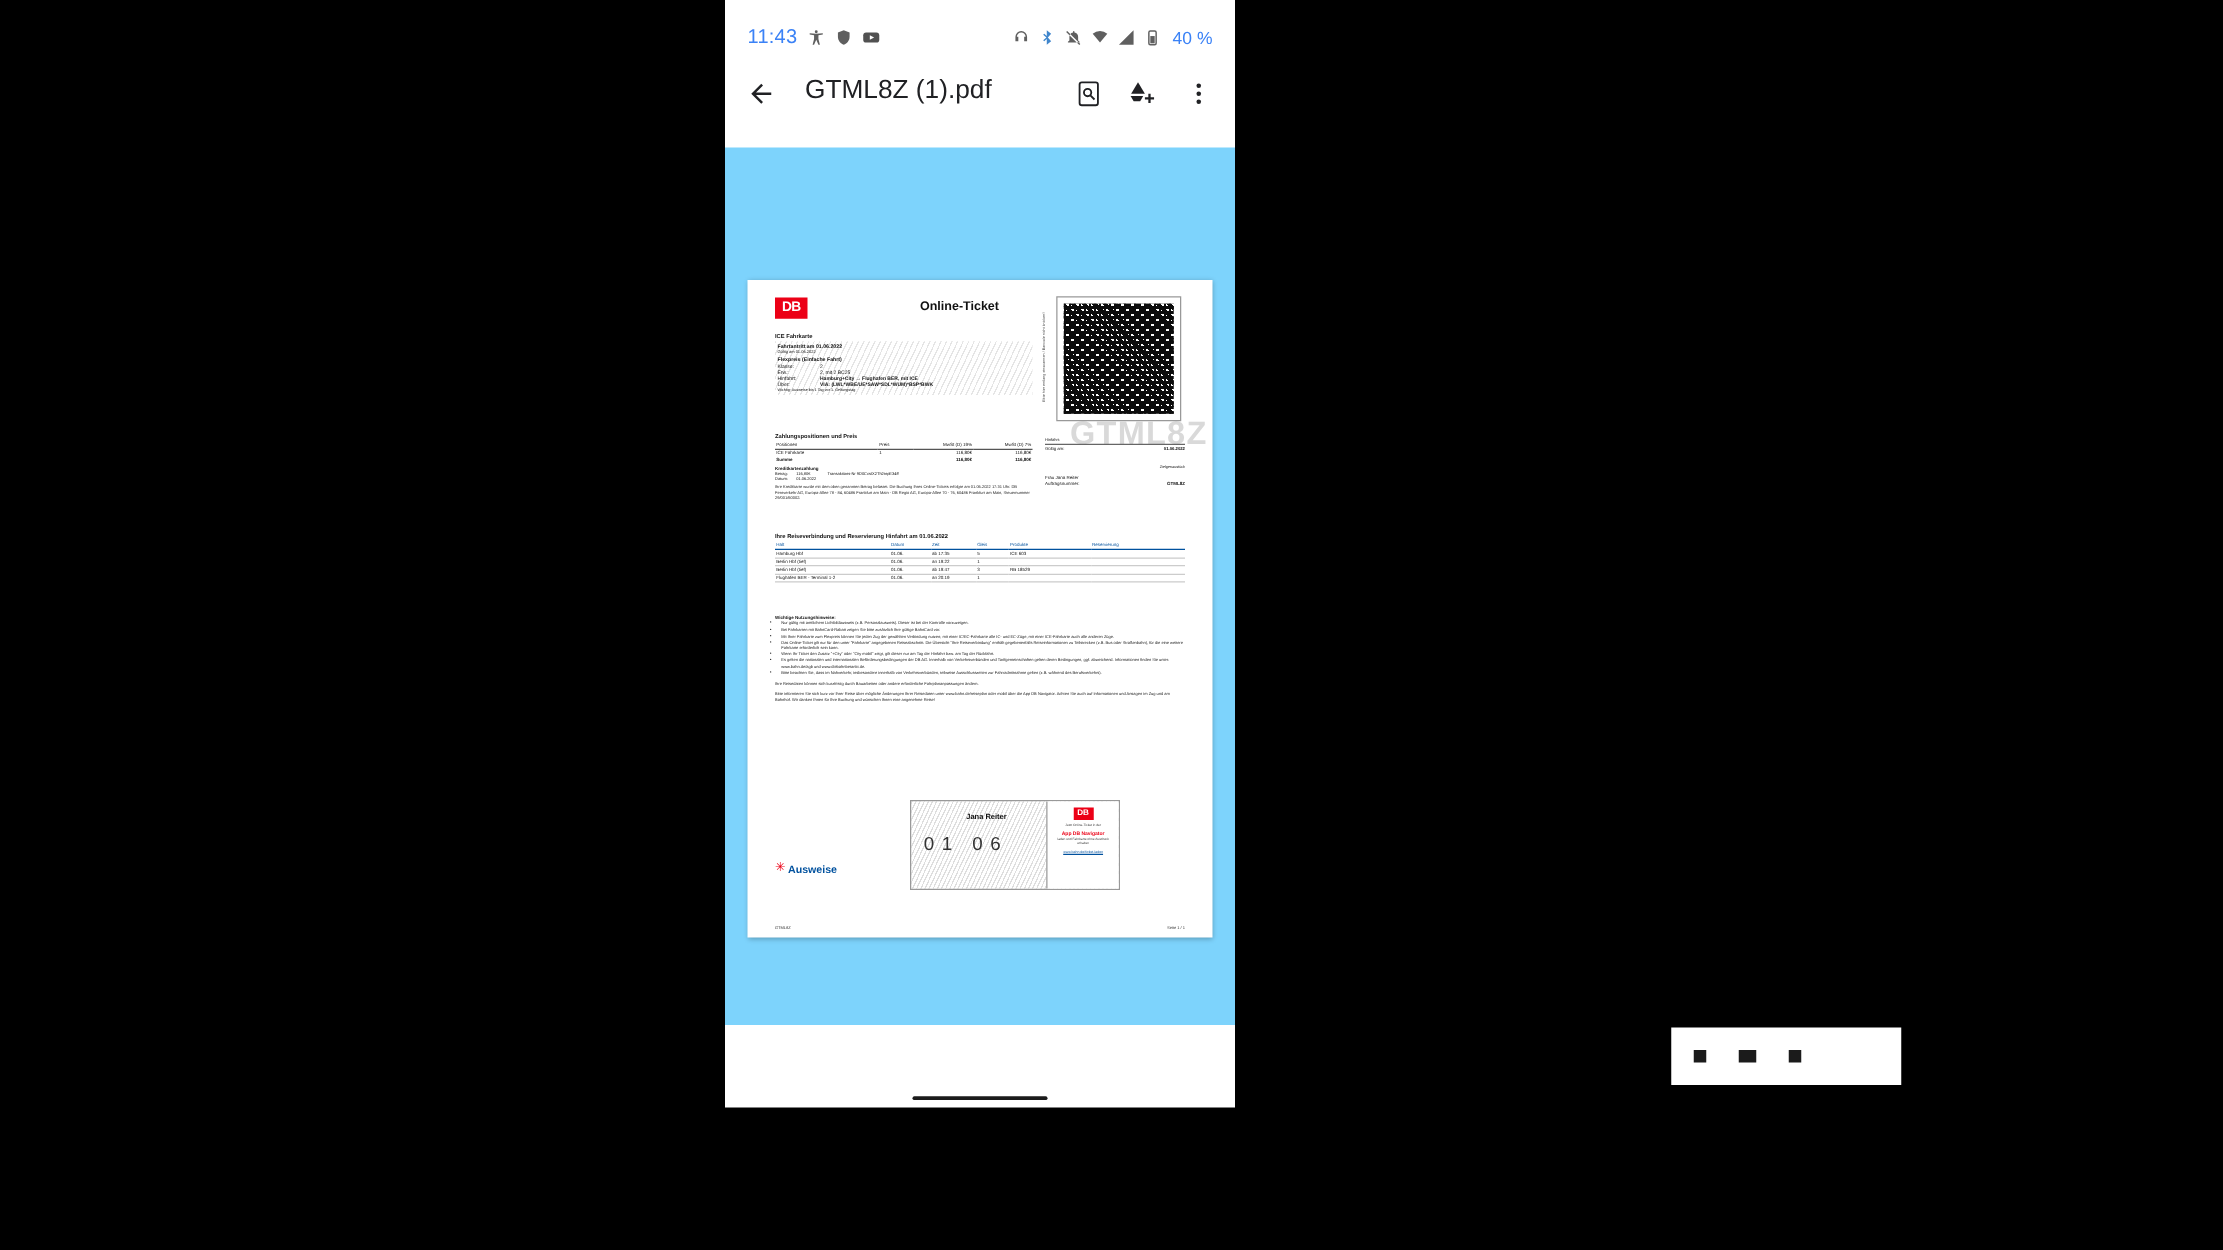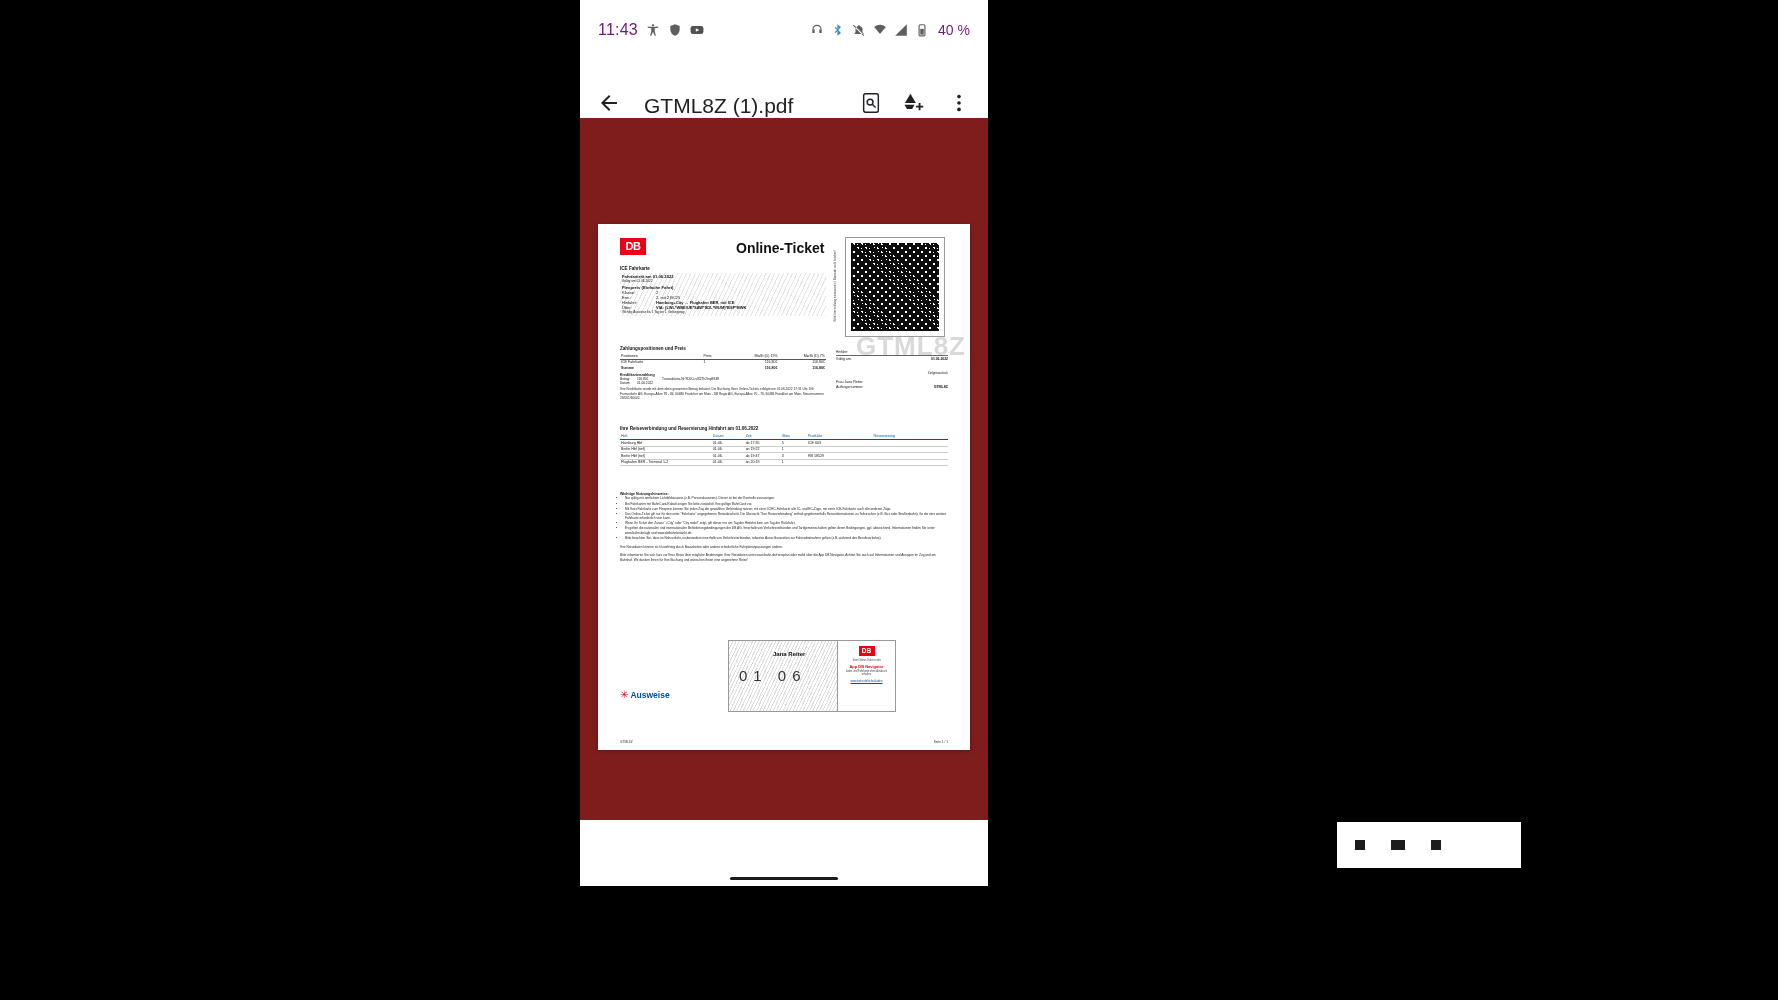--- a/index.html
+++ b/index.html
@@ -17,51 +17,51 @@
     background: #ffffff;
     overflow: hidden;
   }
   
   .statusbar {
     height: 60px;
     display: flex;
     align-items: center;
     justify-content: space-between;
     padding: 0 18px;
-    color: #701a75;
+    color: #3b82f6;
     font-size: 15px;
   }
   .status-left { display: flex; align-items: center; gap: 8px; }
   .status-right { display: flex; align-items: center; gap: 7px; }
   .clock { font-size: 16px; letter-spacing: .2px; }
   .sicon { display: inline-block; width: 14px; height: 14px; opacity: .85; }
   .sicon svg { display: block; }
   .battery-text { font-size: 14px; margin-left: 2px; }
   
   .appbar {
     height: 58px;
     display: flex;
-    align-items: flex-end;
+    align-items: flex-start;
     padding: 0 14px;
     gap: 14px;
   }
   .appbar .title {
     flex: 1;
     font-size: 21px;
     color: #202124;
     white-space: nowrap;
     overflow: hidden;
     text-overflow: ellipsis;
     margin-left: 6px;
   }
   .abtn { width: 30px; height: 30px; display:flex; align-items:center; justify-content:center; cursor: pointer;}
   .abtn svg { display:block; }
   
   .docarea {
-    background: #7f1d1d;
+    background: #7dd3fc;
     height: 702px;
     position: relative;
     overflow: hidden;
   }
   .page {
     position: absolute;
     left: 18px; top: 106px;
     width: 372px; height: 526px;
     background: #fff;
     box-shadow: 0 1px 4px rgba(0,0,0,.28);
@@ -85,21 +85,21 @@
     background: #ec0016;
     color: #fff;
     font-weight: bold;
     font-size: 11px;
     display: flex; align-items: center; justify-content: center;
     letter-spacing: -.5px;
     font-family: "Liberation Sans", sans-serif;
   }
   .ot-title {
     left: 138px; top: 16px;
-    font-size: 14px; font-weight: bold; color: #111;
+    font-size: 10px; font-weight: bold; color: #111;
   }
   .qrbox {
     left: 247px; top: 13px;
     width: 100px; height: 100px;
     border: 1px solid #999;
     background: #fff;
     padding: 5px;
   }
   .qr {
     width: 100%; height: 100%;

